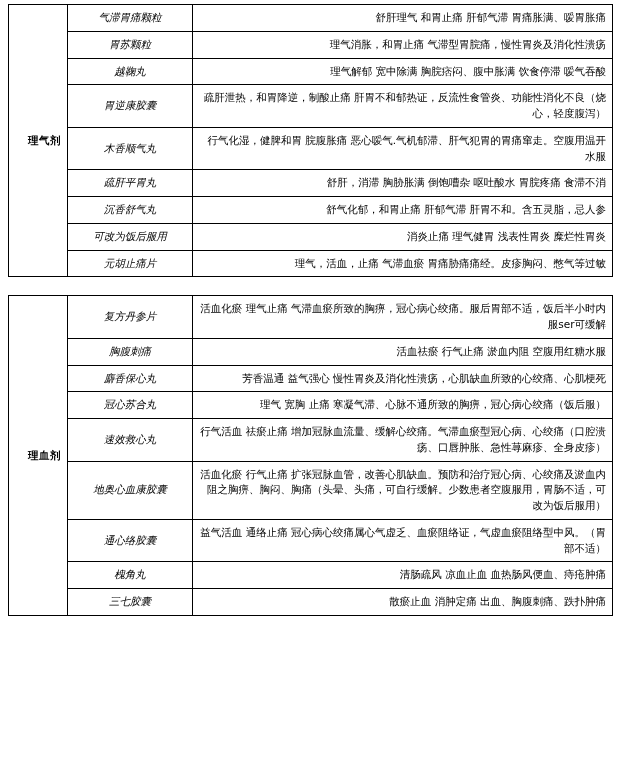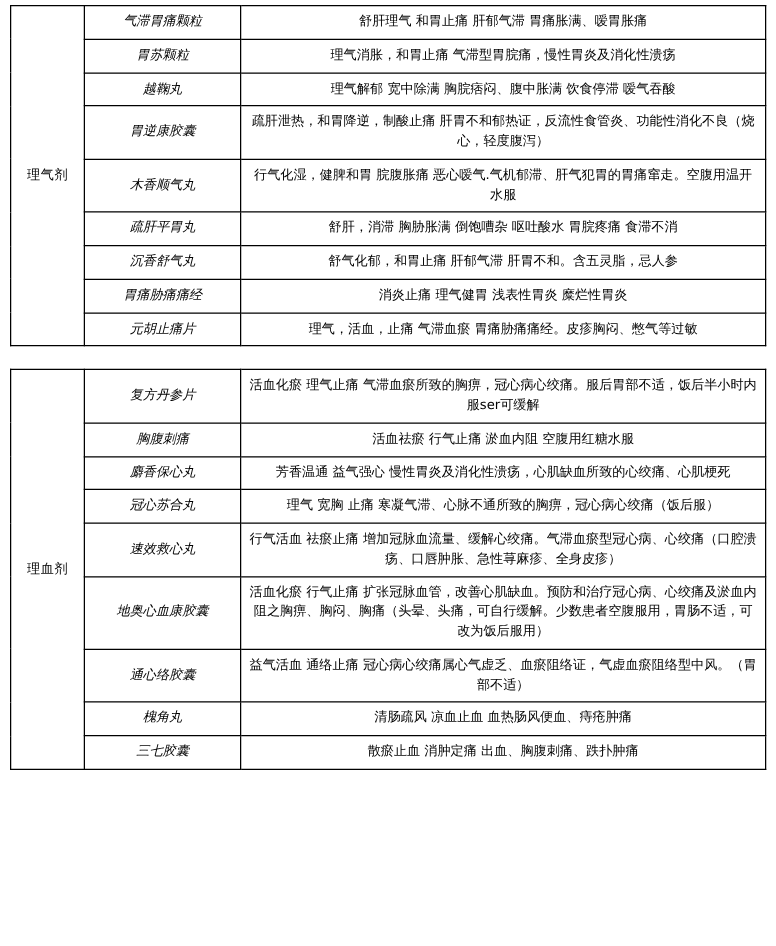--- a/index.html
+++ b/index.html
@@ -27,34 +27,34 @@
     border: 1px solid #000000;
     padding: 5px 6px 5px 6px;
     font-size: 10.5px;
     line-height: 1.5;
     vertical-align: middle;
     word-wrap: break-word;
     word-break: break-all;
   }
   td.cat {
     width: 46px;
-    text-align: center;
-    font-weight: normal;
+    text-align: right;
+    font-weight: bold;
     font-size: 11px;
     letter-spacing: 0.5px;
   }
   td.name {
     width: 112px;
     text-align: center;
     font-size: 10.5px;
     font-style: italic;
   }
   td.desc {
     font-size: 10.5px;
-    text-align: center;
+    text-align: right;
   }
 </style>
 </head>
 <body>
 
 <div class="page">
 
   <table class="drug-table">
     <tbody>
       <tr>
@@ -80,21 +80,21 @@
       </tr>
       <tr>
         <td class="name">疏肝平胃丸</td>
         <td class="desc">舒肝，消滞   胸胁胀满 倒饱嘈杂 呕吐酸水 胃脘疼痛 食滞不消</td>
       </tr>
       <tr>
         <td class="name">沉香舒气丸</td>
         <td class="desc">舒气化郁，和胃止痛    肝郁气滞 肝胃不和。含五灵脂，忌人参</td>
       </tr>
       <tr>
-        <td class="name">胃痛胁痛痛经</td>
+        <td class="name">可改为饭后服用</td>
         <td class="desc">消炎止痛  理气健胃   浅表性胃炎 糜烂性胃炎</td>
       </tr>
       <tr>
         <td class="name">元胡止痛片</td>
         <td class="desc">理气，活血，止痛    气滞血瘀  胃痛胁痛痛经。皮疹胸闷、憋气等过敏</td>
       </tr>
     </tbody>
   </table>
 
   <table class="drug-table">

